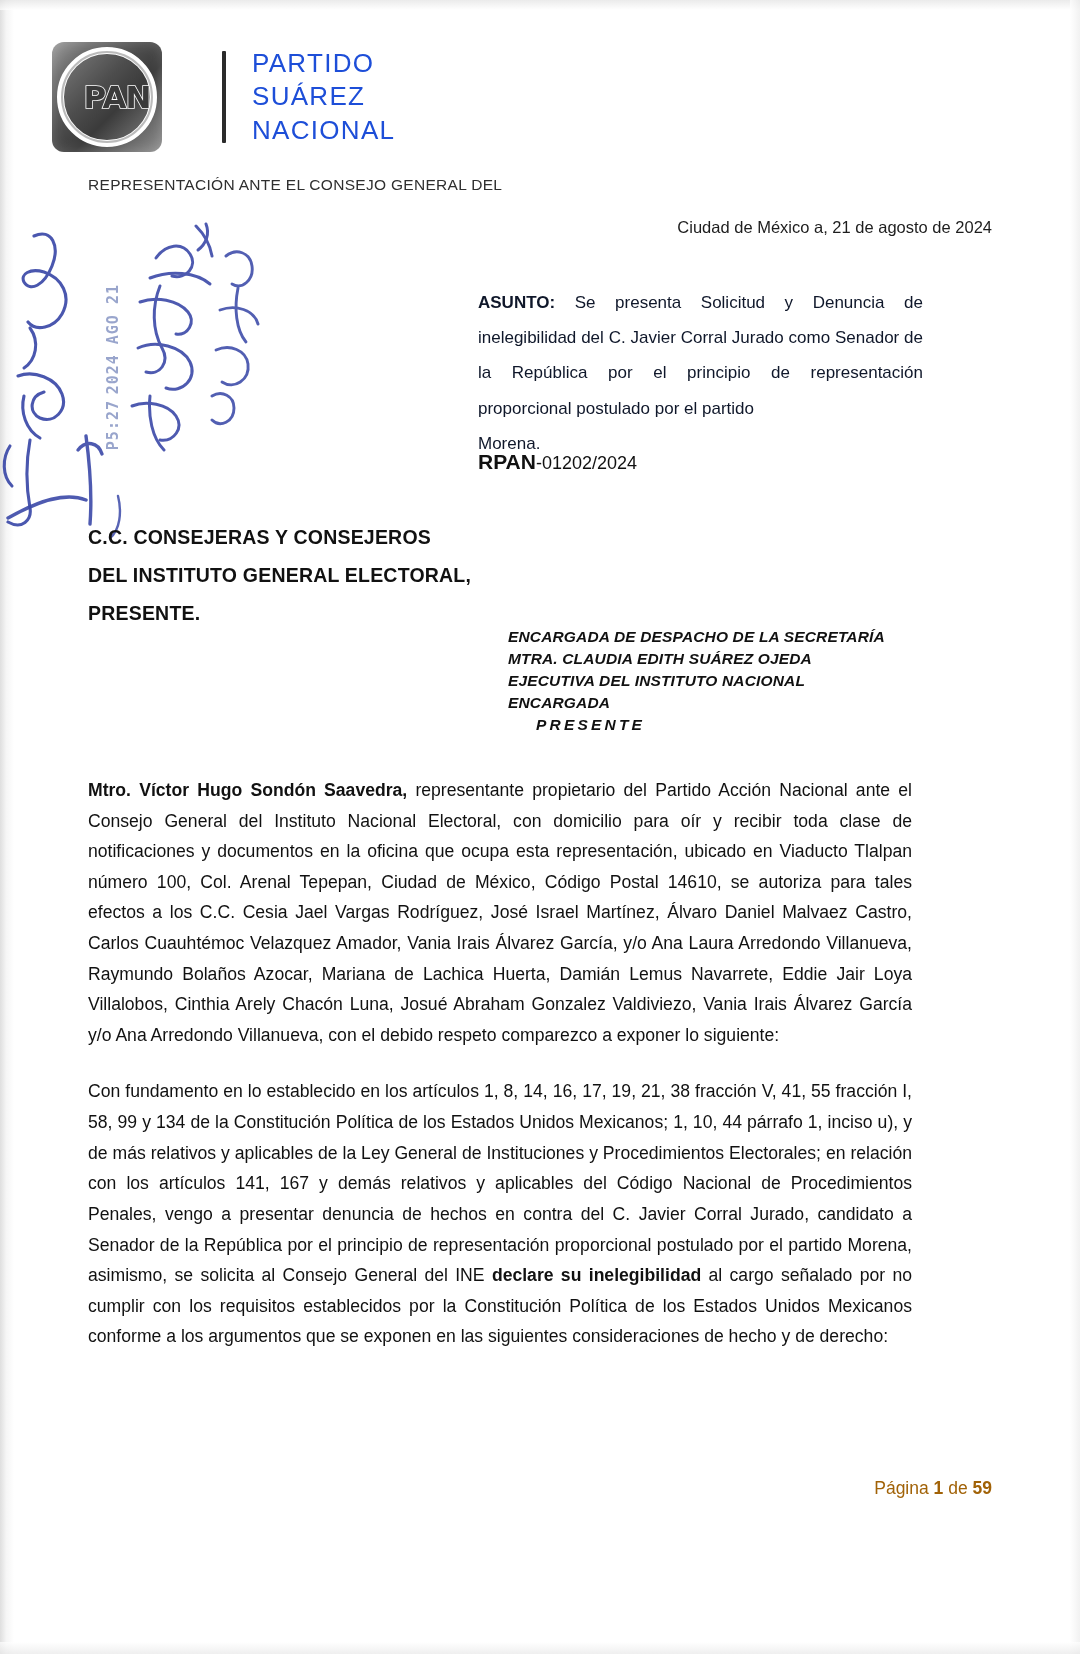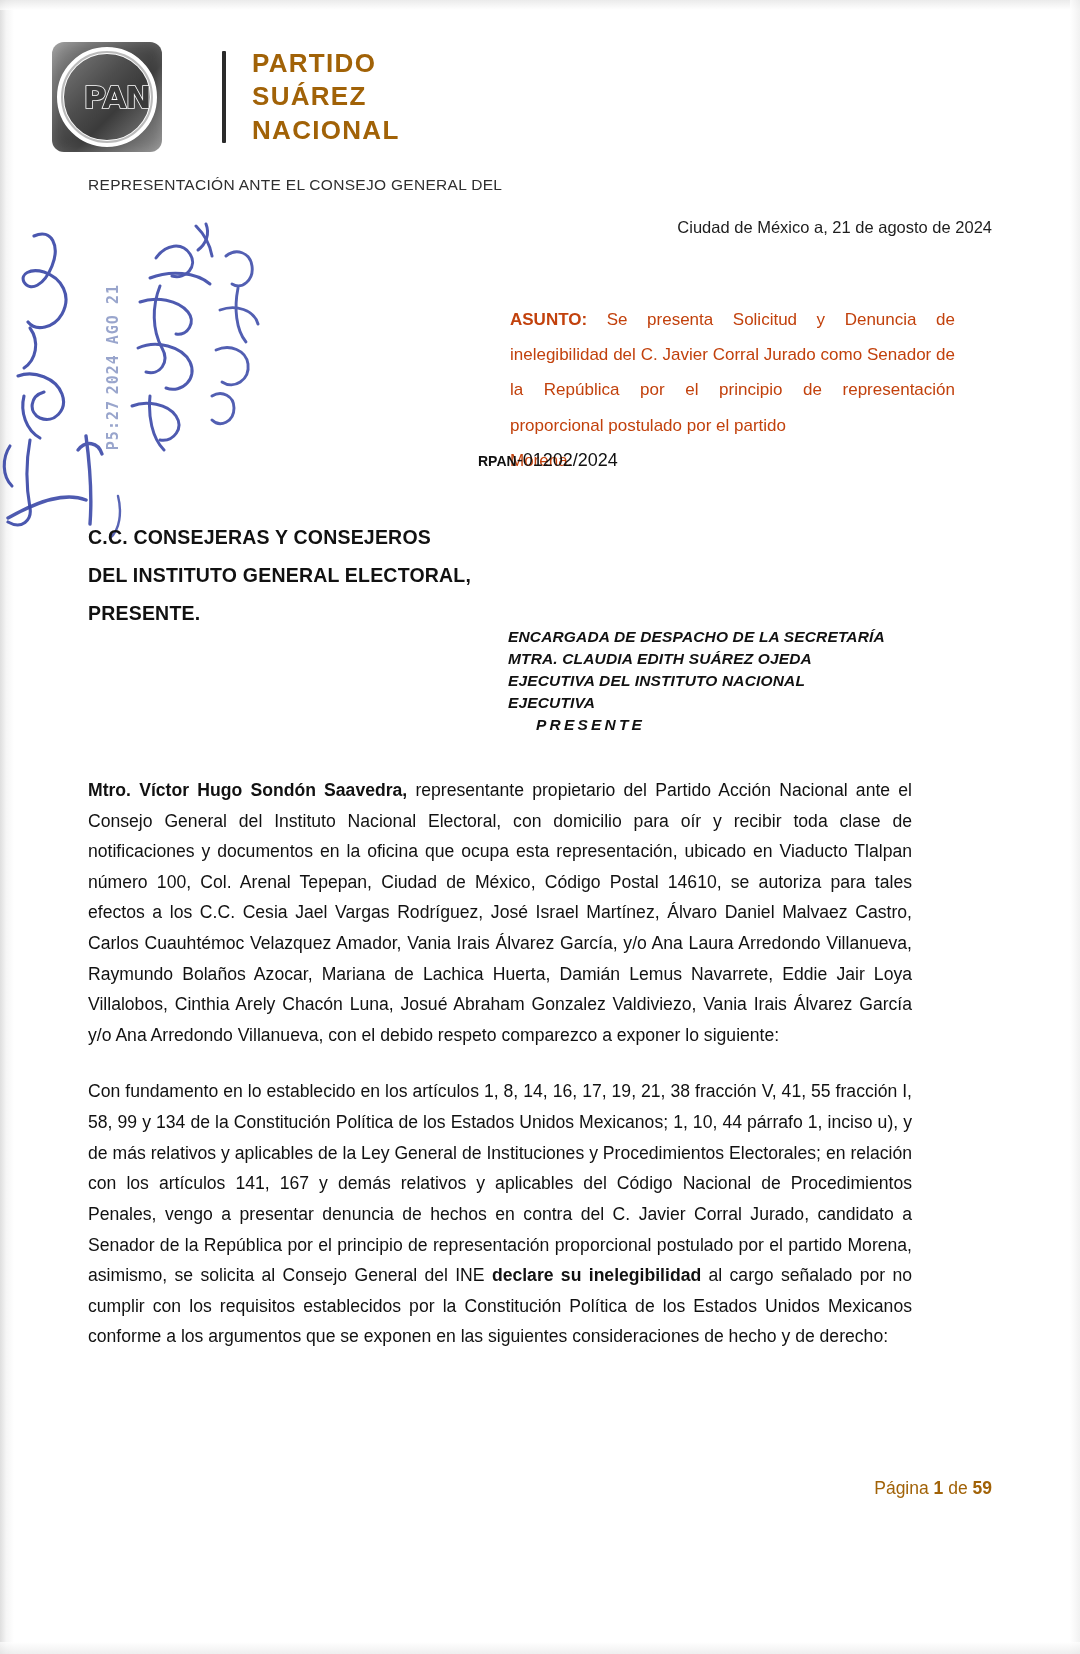--- a/index.html
+++ b/index.html
@@ -47,48 +47,47 @@
     -webkit-text-stroke:1.6px #ffffff;
     paint-order:stroke fill;
     line-height:1;
     margin-left:20px;
   }
   .brand-divider{
     width:4px;height:92px;background:#2b2b2b;margin-left:60px;margin-right:26px;border-radius:1px;
   }
   .brand-lines{
     font-family:"Liberation Sans", sans-serif;
-    font-weight:bold;font-size:26px;line-height:1.28;color:#a16207;letter-spacing:1.3px;
+    font-weight:normal;font-size:26px;line-height:1.28;color:#1d4ed8;letter-spacing:1.3px;
   }
 
   .rep-line{
     position:absolute;left:88px;top:176px;
     font-size:15.5px;letter-spacing:.3px;color:#2f2f2f;font-weight:400;
     white-space:nowrap;
   }
 
   
   .date-line{
     position:absolute;right:88px;top:218px;
     font-size:16.5px;color:#1d1d1d;white-space:nowrap;
   }
 
   
   .asunto{
-    position:absolute;left:478px;top:302px;width:445px;
+    position:absolute;left:478px;top:285px;width:445px;
     font-size:17px;line-height:2.07;text-align:justify;text-justify:inter-word;
-    color:#c2410c;
-    margin-left:32px;
+    color:#0f172a;
   }
   .asunto b{font-weight:bold;}
   .asunto .last-line{text-align:left;}
   .rpan{
     position:absolute;left:478px;top:450px;font-size:18px;color:#111;white-space:nowrap;
   }
-  .rpan b{font-weight:bold;font-size:14px;}
+  .rpan b{font-weight:bold;font-size:21px;}
 
   
   .addressee{
     position:absolute;left:88px;top:518px;
     font-size:19.5px;font-weight:bold;line-height:1.95;color:#111;letter-spacing:.2px;
   }
 
   
   .recipient{
     position:absolute;left:508px;top:626px;
@@ -205,21 +204,21 @@
   <div class="addressee">
     <div>C.C. CONSEJERAS Y CONSEJEROS</div>
     <div>DEL INSTITUTO GENERAL ELECTORAL,</div>
     <div>PRESENTE.</div>
   </div>
 
   <div class="recipient">
     <div>ENCARGADA DE DESPACHO DE LA SECRETARÍA</div>
     <div>MTRA. CLAUDIA EDITH SUÁREZ OJEDA</div>
     <div>EJECUTIVA DEL INSTITUTO NACIONAL</div>
-    <div>EJECUTIVA</div>
+    <div>ENCARGADA</div>
     <div class="presente">PRESENTE</div>
   </div>
 
   <div class="body-wrap">
     <p class="para"><b>Mtro. Víctor Hugo Sondón Saavedra,</b><span> representante propietario del Partido Acción Nacional ante el Consejo General del Instituto Nacional Electoral, con domicilio para oír y recibir toda clase de notificaciones y documentos en la oficina que ocupa esta representación, ubicado en Viaducto Tlalpan número 100, Col. Arenal Tepepan, Ciudad de México, Código Postal 14610, se autoriza para tales efectos a los C.C. Cesia Jael Vargas Rodríguez, José Israel Martínez, Álvaro Daniel Malvaez Castro, Carlos Cuauhtémoc Velazquez Amador, Vania Irais Álvarez García, y/o Ana Laura Arredondo Villanueva, Raymundo Bolaños Azocar, Mariana de Lachica Huerta, Damián Lemus Navarrete, Eddie Jair Loya Villalobos, Cinthia Arely Chacón Luna, Josué Abraham Gonzalez Valdiviezo, Vania Irais Álvarez García y/o Ana Arredondo Villanueva, con el debido respeto comparezco a exponer lo siguiente:</span></p>
 
     <p class="para last"><span>Con fundamento en lo establecido en los artículos 1, 8, 14, 16, 17, 19, 21, 38 fracción V, 41, 55 fracción I, 58, 99 y 134 de la Constitución Política de los Estados Unidos Mexicanos; 1, 10, 44 párrafo 1, inciso u), y de más relativos y aplicables de la Ley General de Instituciones y Procedimientos Electorales; en relación con los artículos 141, 167 y demás relativos y aplicables del Código Nacional de Procedimientos Penales, vengo a presentar denuncia de hechos en contra del C. Javier Corral Jurado, candidato a Senador de la República por el principio de representación proporcional postulado por el partido Morena, asimismo, se solicita al Consejo General del INE </span><b>declare su inelegibilidad</b><span> al cargo señalado por no cumplir con los requisitos establecidos por la Constitución Política de los Estados Unidos Mexicanos conforme a los argumentos que se exponen en las siguientes consideraciones de hecho y de derecho:</span></p>
   </div>
 
   <div class="footer">

